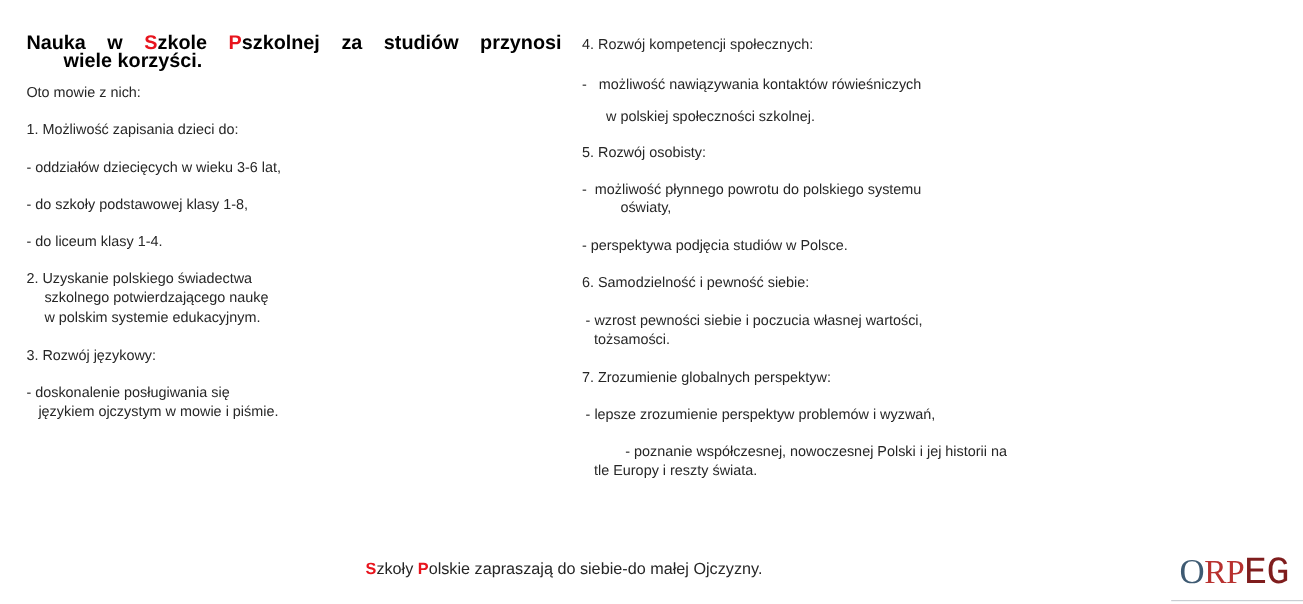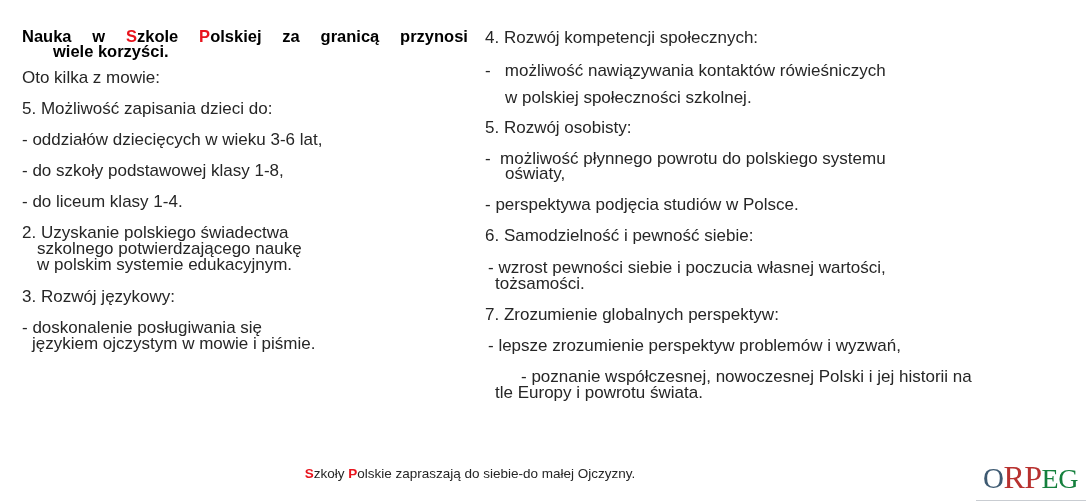--- a/index.html
+++ b/index.html
@@ -25,21 +25,21 @@
     .col {
       position: absolute;
       top: 0;
     }
     .col-left { left: 22px; width: 455px; }
     .col-right { left: 485px; width: 600px; }
 
     .line {
       position: absolute;
       white-space: nowrap;
-      font-size: 17px;
+      font-size: 12px;
       line-height: 17px;
       color: #262626;
     }
     .bold-head {
       font-weight: bold;
       color: #000000;
       font-size: 16.5px;
       line-height: 15px;
     }
     .red { color: #e8141d; }
@@ -62,76 +62,76 @@
       position: absolute;
       left: 983px;
       top: 462px;
       font-family: "Liberation Serif", "DejaVu Serif", serif;
       font-size: 29px;
       line-height: 30px;
       letter-spacing: -0.5px;
       white-space: nowrap;
     }
     .logo .o { color: #3e5a72; }
-    .logo .rp { color: #b8312f; font-size: 32px; }
-    .logo .eg { color: #15803d; font-size: 28px; }
+    .logo .rp { color: #b8312f; font-size: 28px; }
+    .logo .eg { color: #7f1d1d; font-size: 32px; font-family: Liberation Mono, monospace; }
     .logo-rule {
       position: absolute;
       left: 976px;
       top: 500px;
       width: 110px;
       height: 1px;
       background: #c9cdd2;
     }
   </style>
 </head>
 <body>
 
 <div class="slide">
 
   <div class="col col-left">
     <div class="line bold-head justify-head" style="top:29px;">
       <span>Nauka</span>
       <span>w</span>
       <span><span class="red">S</span><span>zkole</span></span>
-      <span><span class="red">P</span><span>olskiej</span></span>
+      <span><span class="red">P</span><span>szkolnej</span></span>
       <span>za</span>
-      <span>granicą</span>
+      <span>studiów</span>
       <span>przynosi</span>
     </div>
     <div class="line bold-head" style="top:44px;margin-left:31px;">wiele korzyści.</div>
 
-    <div class="line" style="top:69px;">Oto kilka z mowie:</div>
-    <div class="line" style="top:100px;">5. Możliwość zapisania dzieci do:</div>
+    <div class="line" style="top:69px;">Oto mowie z nich:</div>
+    <div class="line" style="top:100px;">1. Możliwość zapisania dzieci do:</div>
     <div class="line" style="top:131px;">- oddziałów dziecięcych w wieku 3-6 lat,</div>
     <div class="line" style="top:162px;">- do szkoły podstawowej klasy 1-8,</div>
     <div class="line" style="top:193px;">- do liceum klasy 1-4.</div>
     <div class="line" style="top:224px;">2. Uzyskanie polskiego świadectwa</div>
     <div class="line" style="top:240px; left:15px;">szkolnego potwierdzającego naukę</div>
     <div class="line" style="top:256px; left:15px;">w polskim systemie edukacyjnym.</div>
     <div class="line" style="top:288px;">3. Rozwój językowy:</div>
     <div class="line" style="top:319px;">- doskonalenie posługiwania się</div>
     <div class="line" style="top:335px; left:10px;">językiem ojczystym w mowie i piśmie.</div>
   </div>
 
   <div class="col col-right">
     <div class="line" style="top:29px;">4. Rozwój kompetencji społecznych:</div>
     <div class="line" style="top:62px; white-space:pre;">-   możliwość nawiązywania kontaktów rówieśniczych</div>
     <div class="line" style="top:89px; left:20px;">w polskiej społeczności szkolnej.</div>
     <div class="line" style="top:119px;">5. Rozwój osobisty:</div>
     <div class="line" style="top:150px; white-space:pre;">-  możliwość płynnego powrotu do polskiego systemu</div>
-    <div class="line" style="top:165px; left:20px;">oświaty,</div>
+    <div class="line" style="top:165px; left:32px;">oświaty,</div>
     <div class="line" style="top:196px;">- perspektywa podjęcia studiów w Polsce.</div>
     <div class="line" style="top:227px;">6. Samodzielność i pewność siebie:</div>
     <div class="line" style="top:259px; left:3px;">- wzrost pewności siebie i poczucia własnej wartości,</div>
     <div class="line" style="top:275px; left:10px;">tożsamości.</div>
     <div class="line" style="top:306px;">7. Zrozumienie globalnych perspektyw:</div>
     <div class="line" style="top:337px; left:3px;">- lepsze zrozumienie perspektyw problemów i wyzwań,</div>
     <div class="line" style="top:368px; left:3px;margin-left:33px;">- poznanie współczesnej, nowoczesnej Polski i jej historii na</div>
-    <div class="line" style="top:384px; left:10px;">tle Europy i powrotu świata.</div>
+    <div class="line" style="top:384px; left:10px;">tle Europy i reszty świata.</div>
   </div>
 
   <div class="footer-line">
     <span class="red">S</span><span>zkoły </span><span class="red">P</span><span>olskie zapraszają do siebie-do małej Ojczyzny.</span>
   </div>
 
   <div class="logo">
     <span class="o">O</span><span class="rp">RP</span><span class="eg">EG</span>
   </div>
   <div class="logo-rule"></div>

